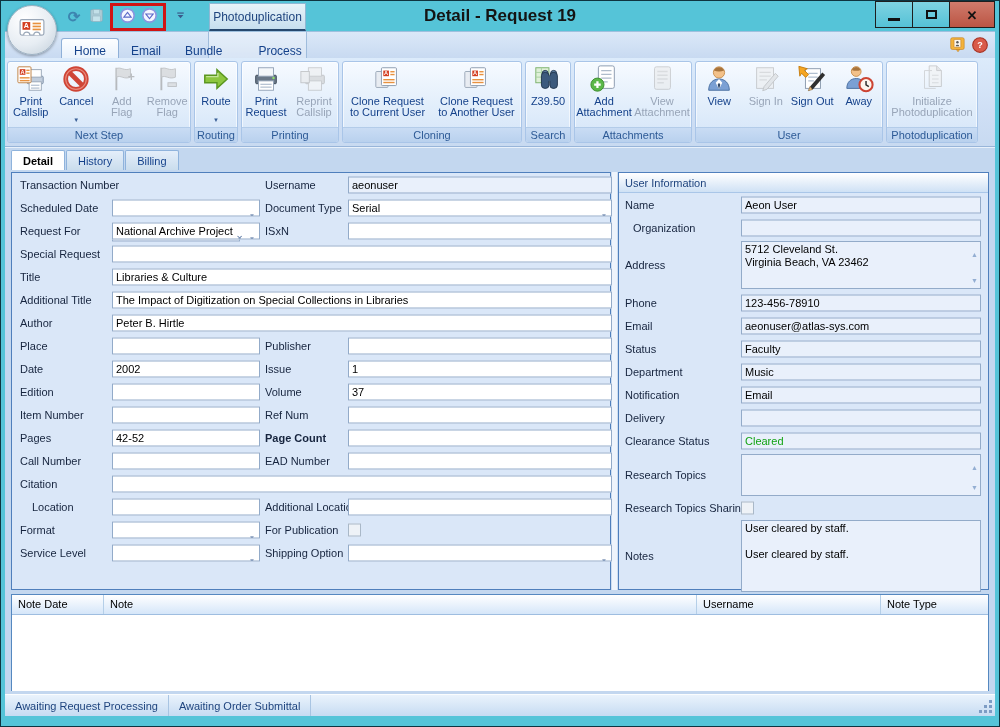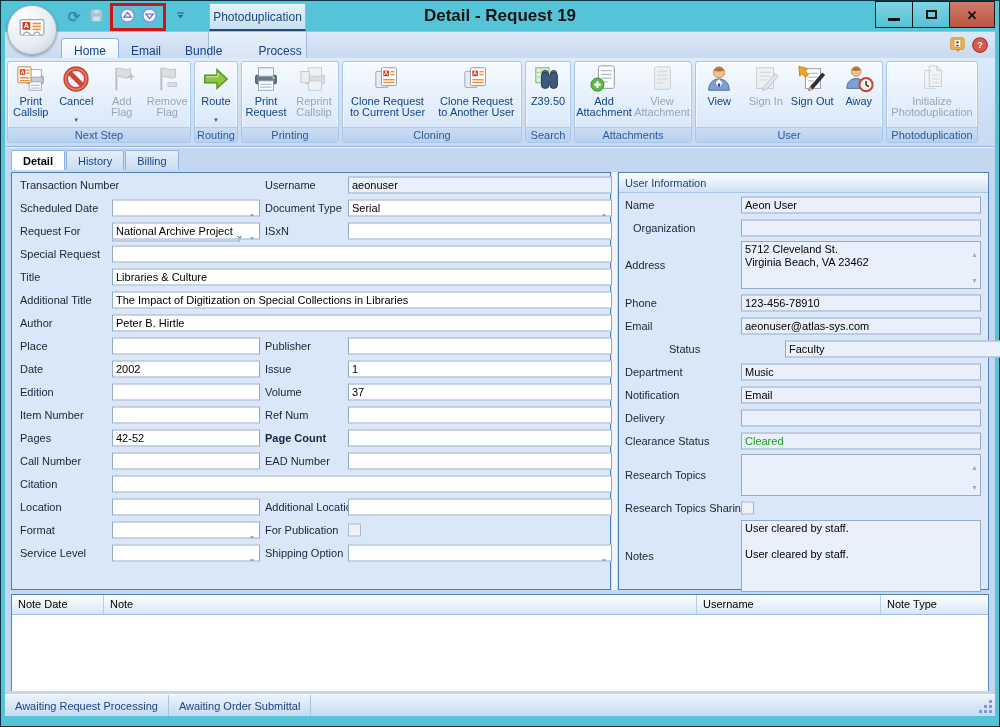--- a/index.html
+++ b/index.html
@@ -531,21 +531,21 @@
               <span class="fval"></span>
             </div>
           </div>
           <div class="prow" style="height: 23px;">
             <span class="flabel" style="left: 8px;">Citation</span>
             <div class="field" style="left: 100px; width: 500px;">
               <span class="fval"></span>
             </div>
           </div>
           <div class="prow" style="height: 23px;">
-            <span class="flabel" style="left: 8px;">Location</span>
+            <span class="flabel" style="left: 20px;">Location</span>
             <div class="field" style="left: 100px; width: 148px;">
               <span class="fval"></span>
             </div>
             <span class="flabel" style="left: 253px;">Additional Location</span>
             <div class="field" style="left: 336px; width: 264px;">
               <span class="fval"></span>
             </div>
           </div>
           <div class="prow" style="height: 23px;">
             <span class="flabel" style="left: 8px;">Format</span>
@@ -600,21 +600,21 @@
             <div class="field ro" style="left: 122px; width: 240px;">
               <span class="fval">123-456-78910</span>
             </div>
           </div>
           <div class="prow" style="height: 23px;">
             <span class="flabel" style="left: 6px;">Email</span>
             <div class="field ro" style="left: 122px; width: 240px;">
               <span class="fval">aeonuser@atlas-sys.com</span>
             </div>
           </div>
-          <div class="prow" style="height: 23px; margin-left: 44px;">
+          <div class="prow" style="height: 23px;">
             <span class="flabel" style="left: 6px;">Status</span>
             <div class="field ro" style="left: 122px; width: 240px;">
               <span class="fval">Faculty</span>
             </div>
           </div>
           <div class="prow" style="height: 23px;">
             <span class="flabel" style="left: 6px;">Department</span>
             <div class="field ro" style="left: 122px; width: 240px;">
               <span class="fval">Music</span>
             </div>

